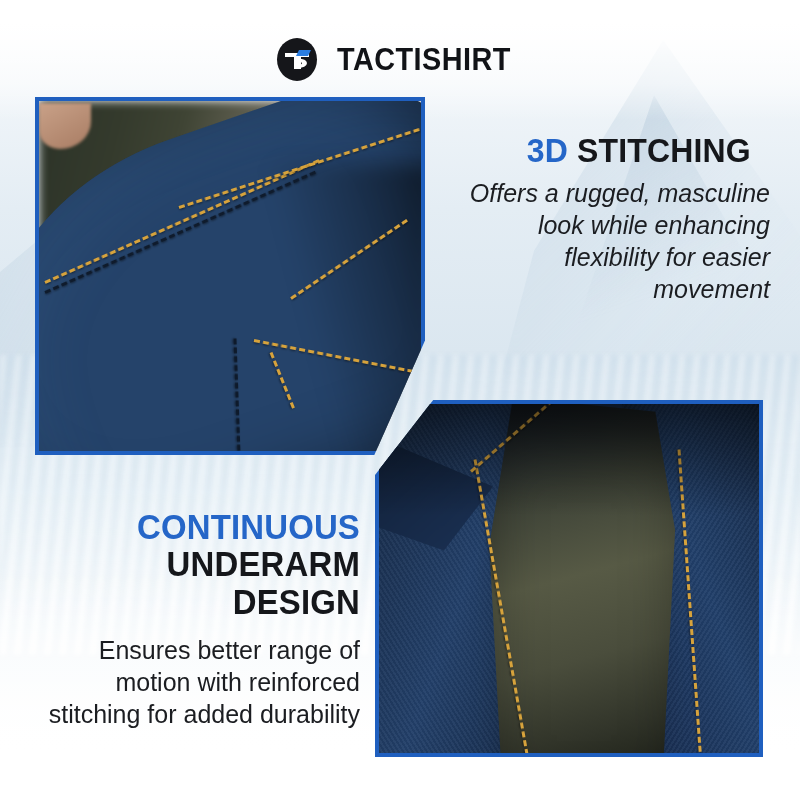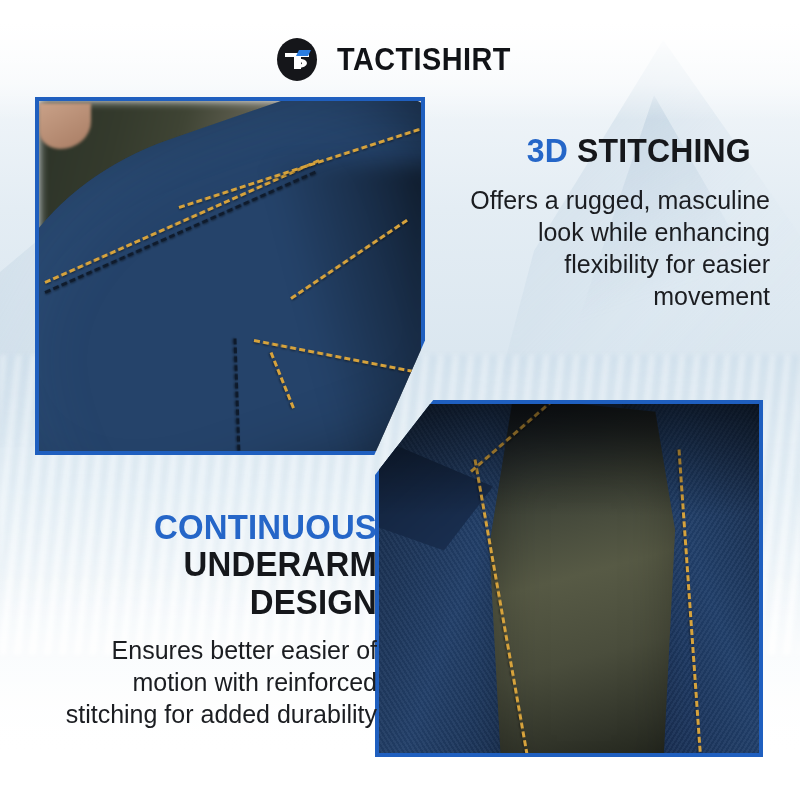--- a/index.html
+++ b/index.html
@@ -200,21 +200,21 @@
     background:linear-gradient(to bottom, rgba(0,0,0,.55), rgba(0,0,0,0));
   }
   .ua-s-left  { left:96px;  top:54px;  width:300px; transform:rotate(80deg); }
   .ua-s-right { left:300px; top:44px;  width:312px; transform:rotate(86deg); }
   .ua-s-curve { left:92px;  top:66px;  width:118px; transform:rotate(-41deg); }
 
   
   .copy { position:absolute; z-index:7; }
 
   #copy-stitching { left:452px; top:132px; width:318px; text-align:right; }
-  #copy-underarm  { left:37px;  top:508px; width:340px; text-align:right; }
+  #copy-underarm  { left:20px;  top:508px; width:340px; text-align:right; }
 
   .headline {
     font-family:"Liberation Sans Narrow","Liberation Sans", sans-serif;
     font-weight:bold;
     font-size:34px;
     line-height:1.07;
     letter-spacing:.2px;
     color:#15171b;
     transform:scaleX(.94);
   }
@@ -223,21 +223,21 @@
 
   .headline .accent { color:#2566c8; }
 
   .body-copy {
     font-family:"Liberation Sans", sans-serif;
     font-size:25px;
     line-height:1.28;
     color:#1b1d21;
     font-weight:normal;
   }
-  #copy-stitching .body-copy { margin-top:16px; }
+  #copy-stitching .body-copy { margin-top:9px;font-style:italic; }
   #copy-underarm  .body-copy { margin-top:14px; }
 </style>
 </head>
 <body>
 
 <div id="poster">
 
   <div class="bg-layer bg-sky"></div>
   <div class="bg-peak-l"></div>
   <div class="bg-peak-r"></div>
@@ -293,16 +293,16 @@
       <span>STITCHING</span>
     </div>
     <div class="body-copy">Offers a rugged, masculine look while enhancing flexibility for easier movement</div>
   </div>
 
   <div class="copy" id="copy-underarm">
     <div class="headline">
       <span class="accent">CONTINUOUS</span><br>
       <span>UNDERARM DESIGN</span>
     </div>
-    <div class="body-copy">Ensures better easier of motion with reinforced stitching for added durability</div>
+    <div class="body-copy">Ensures better range of motion with reinforced stitching for added durability</div>
   </div>
 
 </div>
 
 </body></html>

